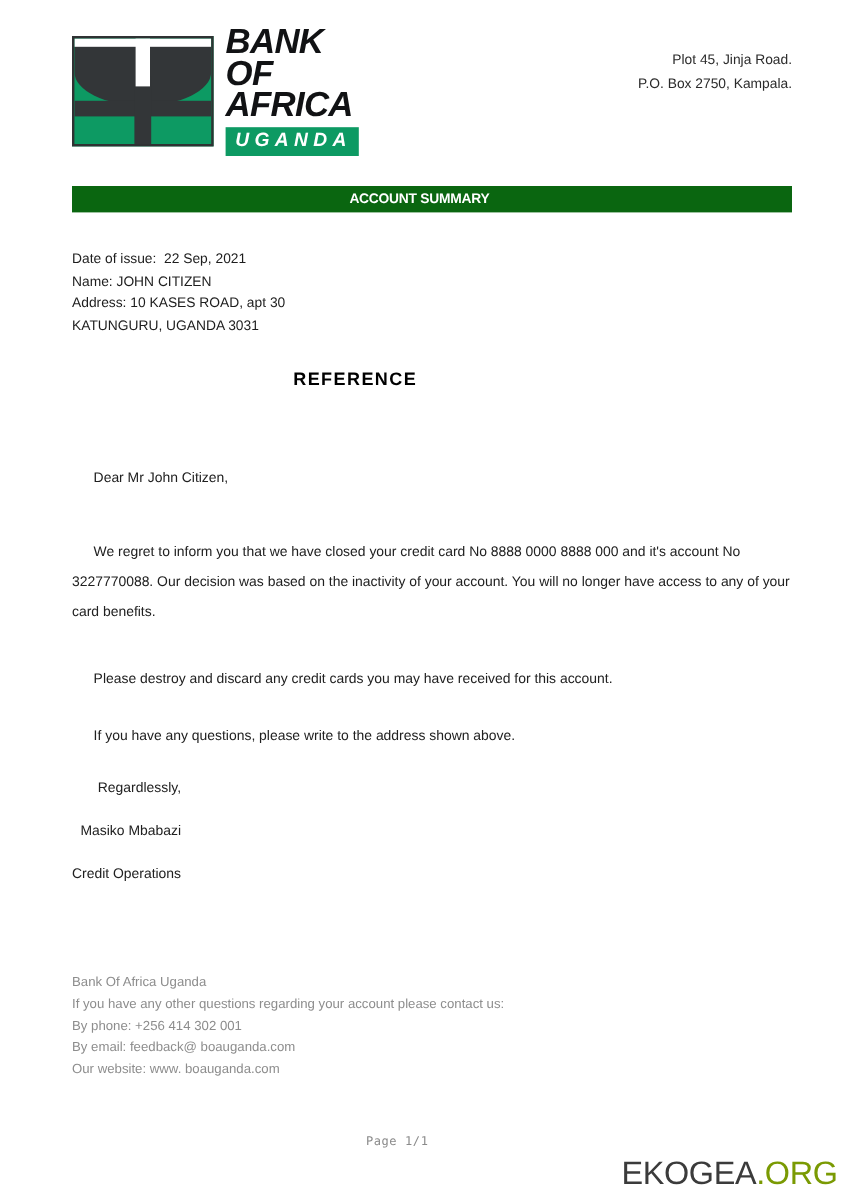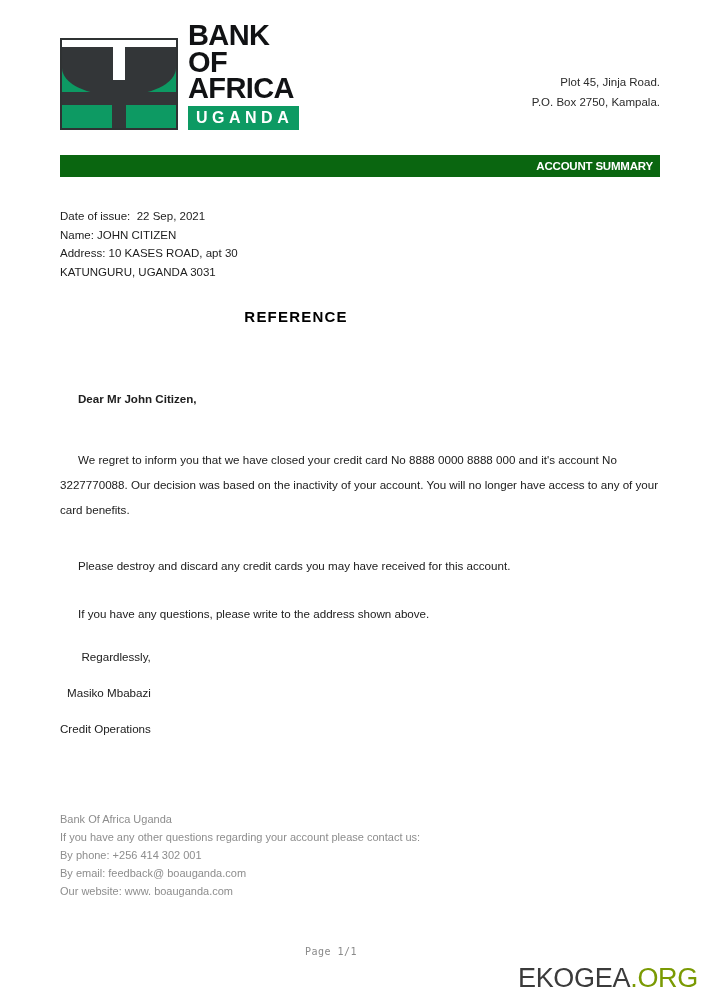--- a/index.html
+++ b/index.html
@@ -31,21 +31,22 @@
     left: 0; top: 0;
     width: 720px;
     height: 140px;
   }
 
   .logo-block {
     position: absolute;
     left: 60px;
     top: 22px;
     display: flex;
-    align-items: flex-end;
+    align-items: center;
+    font-style: italic;
   }
 
   .logo-mark {
     position: relative;
     width: 118px;
     height: 92px;
     background: #0d9a63;
     border: 2px solid #2f3233;
     box-sizing: border-box;
     overflow: hidden;
@@ -123,37 +124,36 @@
   }
 
   .bank-address {
     position: absolute;
     right: 60px;
     top: 40px;
     text-align: right;
     font-size: 11.5px;
     line-height: 1.75;
     color: #2b2b2b;
-    margin-top: 32px;
   }
 
   
   .title-bar {
     position: absolute;
     left: 60px;
     top: 155px;
     width: 600px;
     height: 22px;
     background: #0a6610;
     color: #ffffff;
     display: flex;
     align-items: center;
-    justify-content: flex-end;
+    justify-content: center;
     box-sizing: border-box;
-    padding-right: 7px;
+    padding-right: 21px;
   }
   .title-bar span {
     font-weight: 700;
     font-size: 11.5px;
     letter-spacing: -0.2px;
   }
 
   
   .recipient {
     position: absolute;
@@ -183,21 +183,20 @@
     position: absolute;
     left: 60px;
     top: 390px;
     width: 604px;
     font-size: 11.6px;
     color: #202020;
   }
   .salutation {
     margin: 0 0 40px 18px;
     line-height: 1.5;
-    font-weight: bold;
   }
   .para {
     margin: 0 0 31px 0;
     line-height: 2.16;
     text-indent: 18px;
   }
   .para.tight { margin-bottom: 22px; }
 
   
   .signoff {

